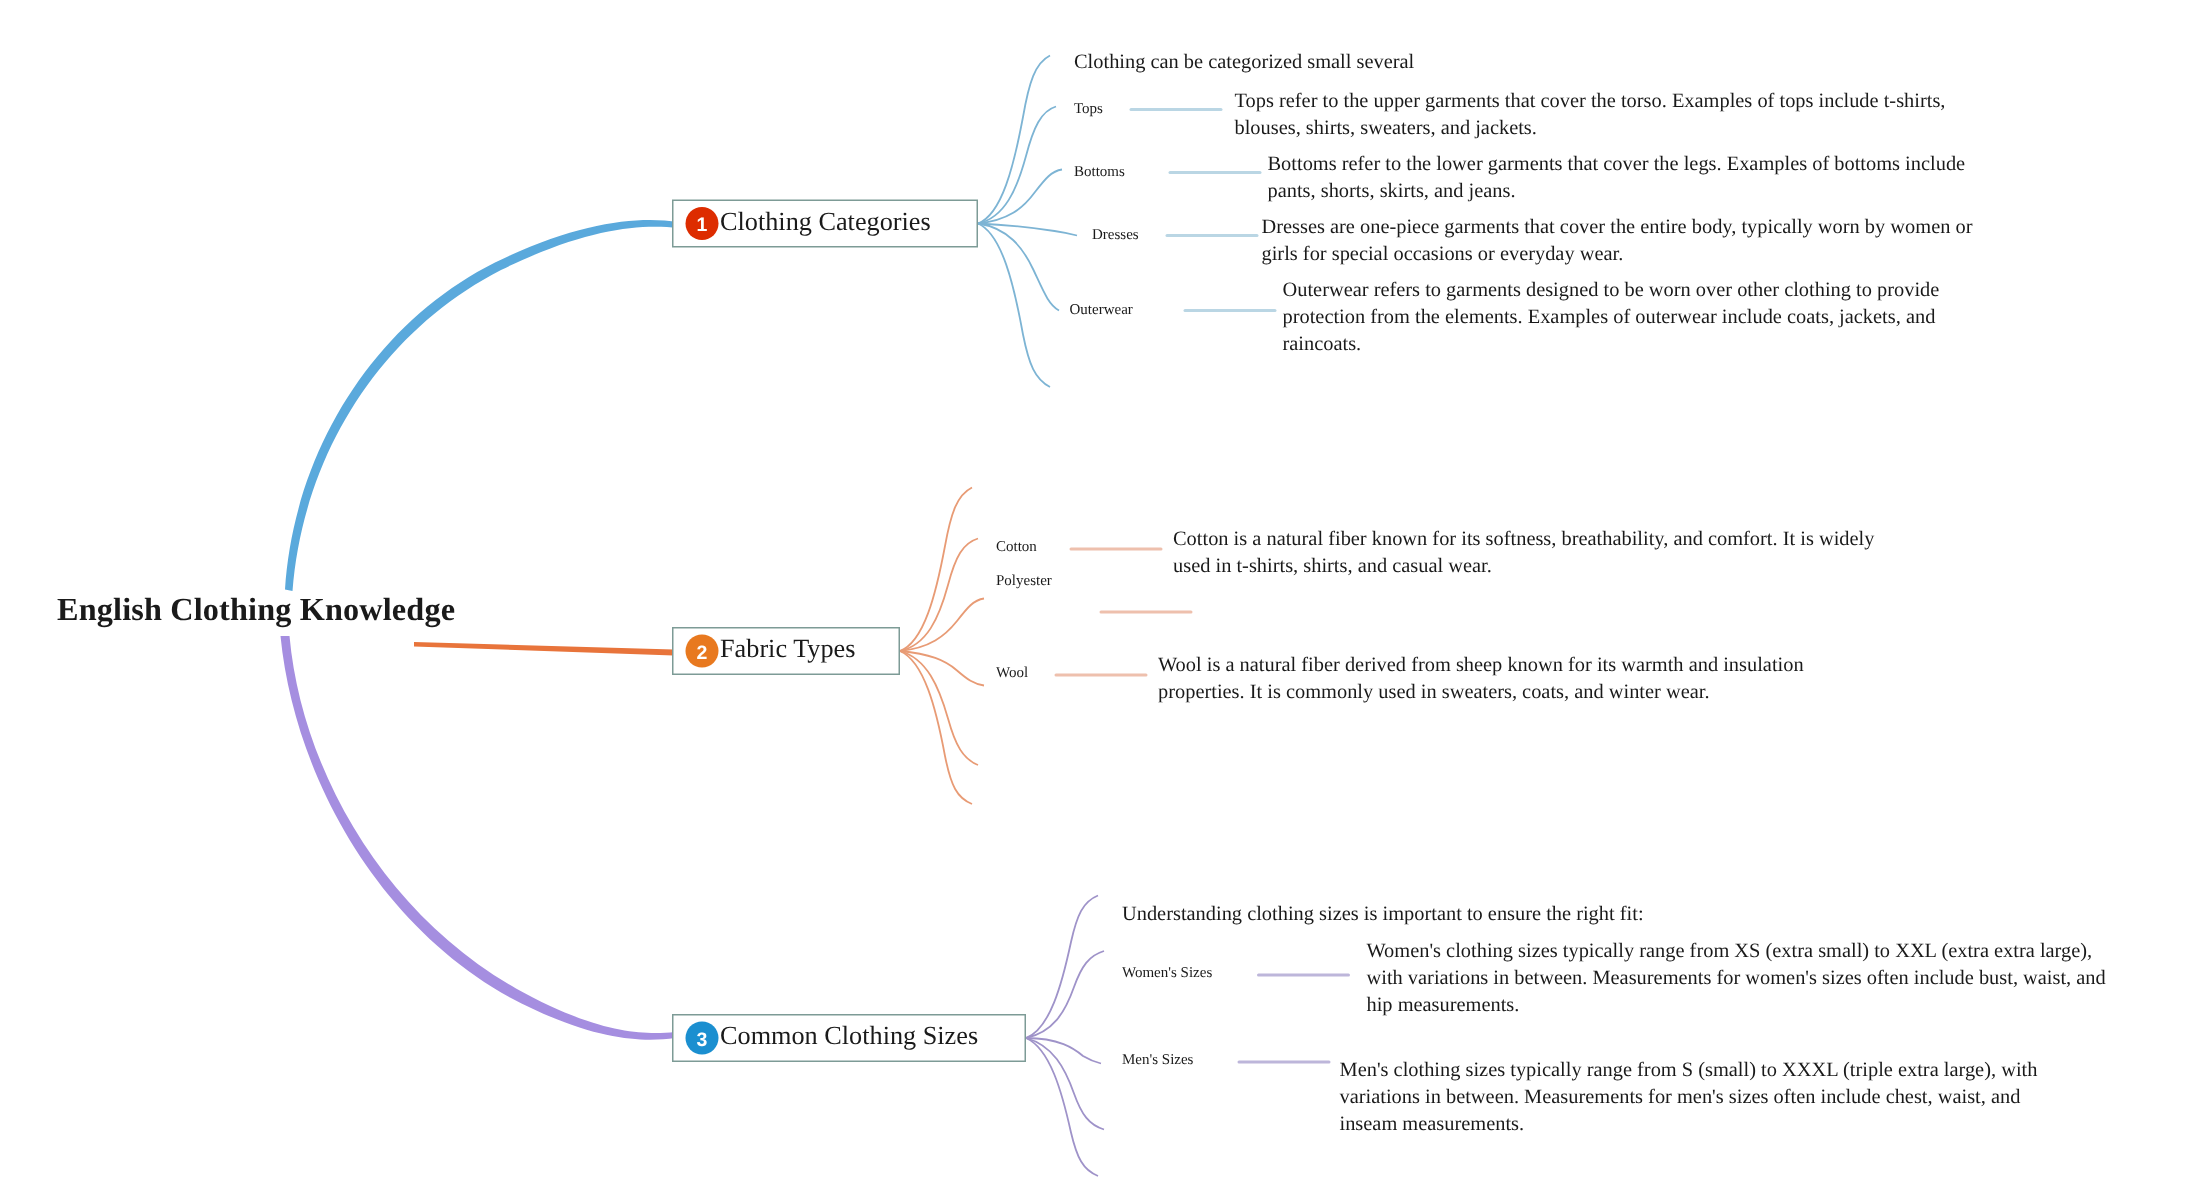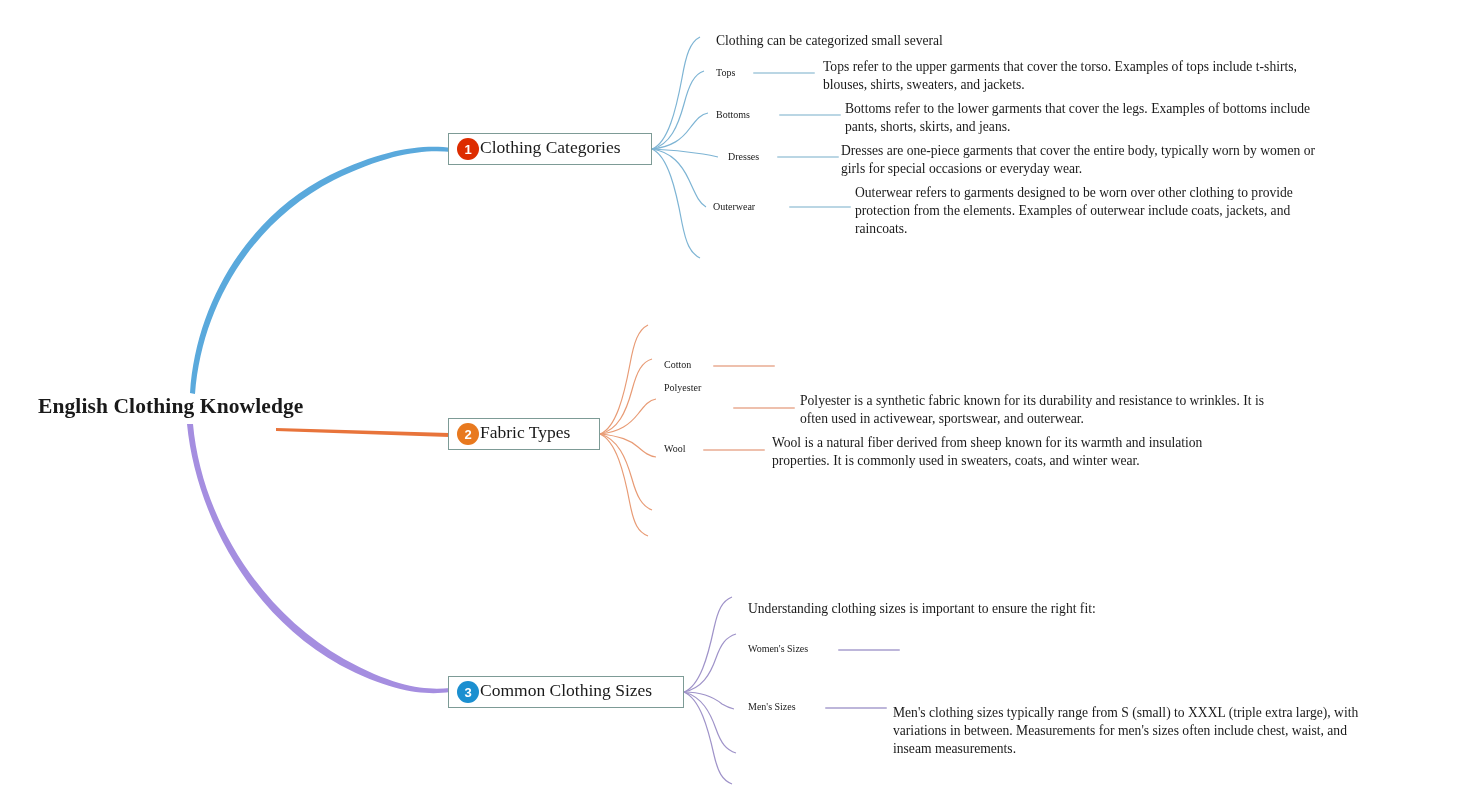--- a/index.html
+++ b/index.html
@@ -178,36 +178,37 @@
   <div class="sub-desc" style="left:855px; top:184px; width:465px;">Outerwear refers to garments designed to be worn over other clothing to provide protection from the elements. Examples of outerwear include coats, jackets, and raincoats.</div>
 
   <div class="branch-node" style="left:448px; top:418px; width:152px;">
     <span class="branch-badge" style="background:#e8791f;">2</span>
     <span class="branch-label">Fabric Types</span>
   </div>
 
 
   <div class="sub-label" style="left:664px; top:358px;">Cotton</div>
   <div class="leaf-line" style="left:713px; top:365px; width:62px; background:#eec0ad;"></div>
+  <div class="sub-desc" style="left:782px; top:350px; width:490px;">Cotton is a natural fiber known for its softness, breathability, and comfort. It is widely used in t-shirts, shirts, and casual wear.</div>
 
   <div class="sub-label" style="left:664px; top:381px;">Polyester</div>
   <div class="leaf-line" style="left:733px; top:407px; width:62px; background:#eec0ad;"></div>
-  <div class="sub-desc" style="left:800px; top:392px; width:482px;">Polyester is a synthetic fabric known for its durability and resistance to wrinkles. It is often used in activewear, sportswear, and outerwear.</div>
 
   <div class="sub-label" style="left:664px; top:442px;">Wool</div>
   <div class="leaf-line" style="left:703px; top:449px; width:62px; background:#eec0ad;"></div>
   <div class="sub-desc" style="left:772px; top:434px; width:450px;">Wool is a natural fiber derived from sheep known for its warmth and insulation properties. It is commonly used in sweaters, coats, and winter wear.</div>
 
   <div class="branch-node" style="left:448px; top:676px; width:236px;">
     <span class="branch-badge" style="background:#1b8fd0;">3</span>
     <span class="branch-label">Common Clothing Sizes</span>
   </div>
 
   <div class="sub-head" style="left:748px; top:600px;">Understanding clothing sizes is important to ensure the right fit:</div>
 
   <div class="sub-label" style="left:748px; top:642px;">Women's Sizes</div>
   <div class="leaf-line" style="left:838px; top:649px; width:62px; background:#bdb6da;"></div>
+  <div class="sub-desc" style="left:911px; top:625px; width:500px;">Women's clothing sizes typically range from XS (extra small) to XXL (extra extra large), with variations in between. Measurements for women's sizes often include bust, waist, and hip measurements.</div>
 
   <div class="sub-label" style="left:748px; top:700px;">Men's Sizes</div>
   <div class="leaf-line" style="left:825px; top:707px; width:62px; background:#bdb6da;"></div>
   <div class="sub-desc" style="left:893px; top:684px; width:485px;margin-top:20px;">Men's clothing sizes typically range from S (small) to XXXL (triple extra large), with variations in between. Measurements for men's sizes often include chest, waist, and inseam measurements.</div>
 
 </div>
 
 </body></html>

